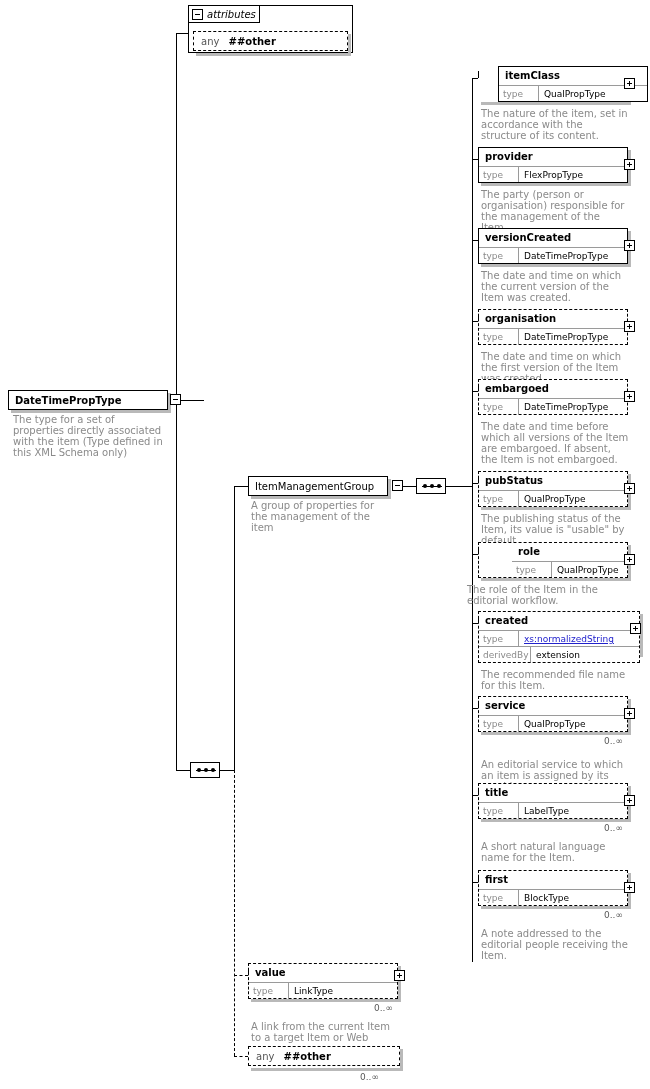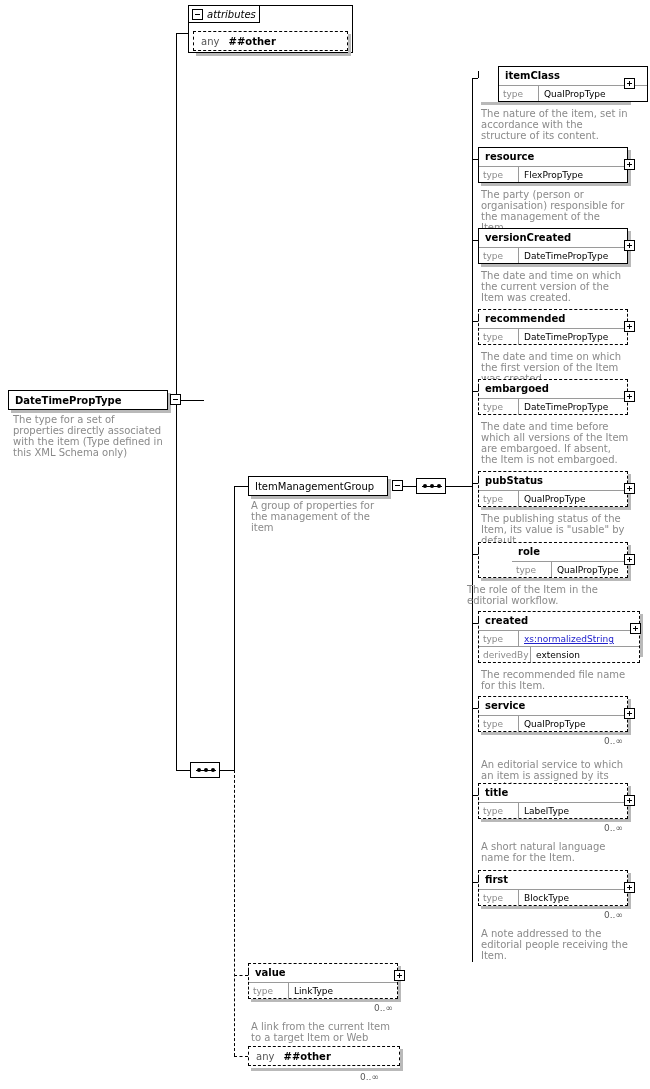--- a/index.html
+++ b/index.html
@@ -263,21 +263,21 @@
     <span class="v">QualPropType</span>
   </div>
 </div>
 <div class="tick" style="left:478px;top:71px;"></div>
 <div class="plus" style="left:624px;top:78px;"></div>
 <div class="ann" style="left:481px;top:108px;width:148px;">The nature of the item, set in accordance with the structure of its content.</div>
 
 <div class="shadow" style="left:481px;top:183px;width:150px;height:3px;"></div>
 <div class="shadow" style="left:628px;top:150px;width:3px;height:36px;"></div>
 <div class="node" style="left:478px;top:147px;width:150px;height:36px;">
-  <div class="title">resource</div>
+  <div class="title">provider</div>
   <div class="typerow">
     <span class="k">type</span>
     <span class="v">FlexPropType</span>
   </div>
 </div>
 <div class="tick" style="left:478px;top:152px;"></div>
 <div class="plus" style="left:624px;top:159px;"></div>
 <div class="ann" style="left:481px;top:189px;width:148px;">The party (person or organisation) responsible for the management of the Item.</div>
 
 <div class="shadow" style="left:481px;top:264px;width:150px;height:3px;"></div>
@@ -287,21 +287,21 @@
   <div class="typerow">
     <span class="k">type</span>
     <span class="v">DateTimePropType</span>
   </div>
 </div>
 <div class="tick" style="left:478px;top:233px;"></div>
 <div class="plus" style="left:624px;top:240px;"></div>
 <div class="ann" style="left:481px;top:270px;width:148px;">The date and time on which the current version of the Item was created.</div>
 
 <div class="node dashed" style="left:478px;top:309px;width:150px;height:36px;">
-  <div class="title">recommended</div>
+  <div class="title">organisation</div>
   <div class="typerow">
     <span class="k">type</span>
     <span class="v">DateTimePropType</span>
   </div>
 </div>
 <div class="tick" style="left:478px;top:314px;"></div>
 <div class="plus" style="left:624px;top:321px;"></div>
 <div class="ann" style="left:481px;top:351px;width:148px;">The date and time on which the first version of the Item was created.</div>
 
 <div class="node dashed" style="left:478px;top:379px;width:150px;height:36px;">

